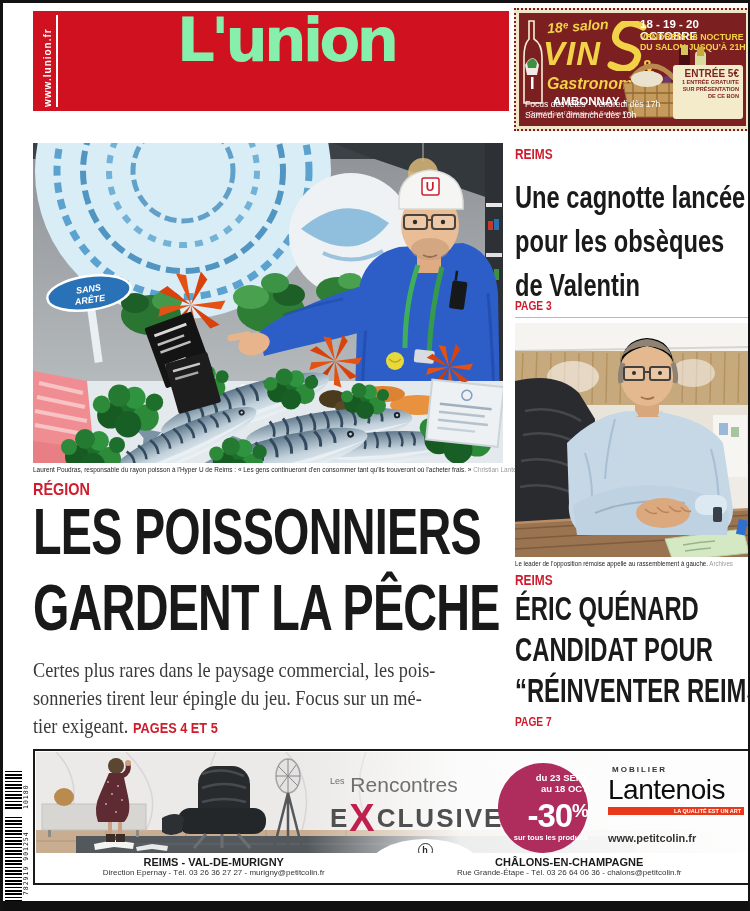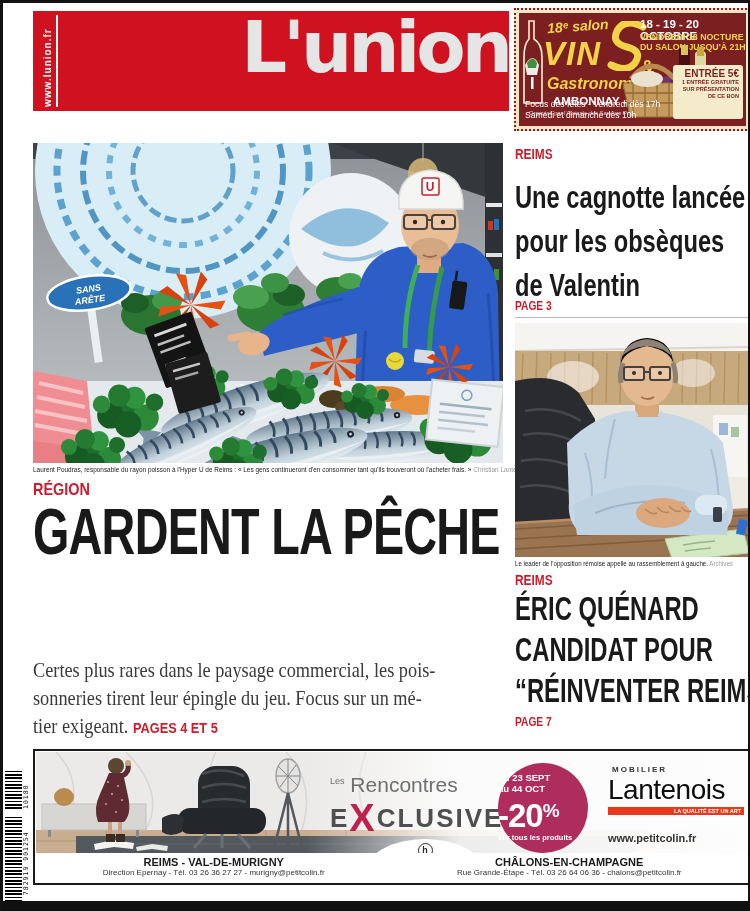--- a/index.html
+++ b/index.html
@@ -7,22 +7,22 @@
         font-family:"Liberation Sans",sans-serif;overflow:hidden;box-sizing:border-box;
         border-top:3px solid #121212;border-left:3px solid #121212;border-right:2px solid #121212;}
   .abs{position:absolute;}
   .cond{display:inline-block;transform-origin:left top;white-space:nowrap;}
 
   
   .masthead{left:30px;top:8px;width:476px;height:100px;background:#d0111f;}
   .mast-url{position:absolute;left:9px;top:4px;height:92px;color:#fff;font-size:10px;font-weight:bold;
             writing-mode:vertical-rl;transform:rotate(180deg);letter-spacing:1px;
             border-left:2px solid #fff;padding-left:3px;}
-  .mast-title{position:absolute;left:30px;top:-6px;width:446px;text-align:right;color:#e5e5e5;
-              font-family:"DejaVu Sans",sans-serif;font-weight:800;font-size:72px;letter-spacing:-4px;}
+  .mast-title{position:absolute;left:30px;top:-6px;width:446px;text-align:center;color:#86efac;
+              font-family:"DejaVu Sans",sans-serif;font-weight:800;font-size:60px;letter-spacing:-4px;}
   .dateline{left:30px;top:108px;width:476px;height:20px;background:#141414;color:#fff;
             font-size:11px;font-weight:bold;display:flex;justify-content:space-between;
             align-items:center;padding:0 12px;box-sizing:border-box;}
 
   
   .wine-ad{left:511px;top:5px;width:237px;height:123px;background:#f1e5c9;border:2px dotted #7c1f20;
            box-sizing:border-box;padding:3px;}
   .wine-in{position:relative;width:100%;height:100%;background:#7c1f20;overflow:hidden;}
   .gold{color:#f2d348;}
   .w-salon{left:28px;top:5px;font-size:14px;font-weight:bold;font-style:italic;transform:rotate(-4deg);}
@@ -61,21 +61,21 @@
 
   
   .furn-ad{left:30px;top:746px;width:717px;height:136px;border:2px solid #1a1a1a;background:#fff;box-sizing:border-box;}
   .ad-photo{left:1px;top:1px;width:711px;height:101px;}
   .camp{left:295px;top:22px;width:160px;text-align:left;}
   .camp-l1{font-size:21px;color:#6f6f6f;}
   .camp-les{font-size:9px;vertical-align:8px;}
   .camp-l2{font-size:26px;font-weight:bold;color:#4f4f4f;letter-spacing:2px;}
   .camp-x{color:#c0204c;font-size:38px;font-weight:800;vertical-align:-4px;}
   .promo{left:463px;top:12px;width:90px;height:90px;border-radius:50%;background:#ae2d5d;color:#fff;
-         text-align:left;padding-top:9px;box-sizing:border-box;}
+         text-align:right;padding-top:9px;box-sizing:border-box;}
   .promo .d{font-size:9.5px;font-weight:800;line-height:11px;}
   .promo .v{font-size:33px;font-weight:800;line-height:34px;letter-spacing:-1px;}
   .promo .v .pct{font-size:19px;vertical-align:10px;}
   .promo .n{font-size:7.5px;font-weight:bold;}
   .brand{left:573px;top:14px;width:136px;}
   .brand .over{font-size:8px;letter-spacing:2px;color:#333;font-weight:bold;padding-left:4px;}
   .brand .name{font-size:28px;color:#0c0c0c;letter-spacing:-0.5px;}
   .brand .bar{margin-top:1px;background:#e8391a;color:#fff;font-size:5.5px;font-weight:bold;
               text-align:right;padding:1px 3px;}
   .brand .site{text-align:left;font-size:11px;font-weight:bold;color:#333;margin-top:17px;}
@@ -340,20 +340,21 @@
     <span class="cond" style="transform:scaleX(0.92)">
       <span>Laurent Poudras, responsable du rayon poisson à l'Hyper U de Reims : « Les gens continueront d'en consommer tant qu'ils trouveront où l'acheter frais. »</span>
       <span class="credit">Christian Lantenois</span>
     </span>
   </div>
 
   <div class="abs kicker kick-main">
     <span class="cond" style="transform:scaleX(0.85)">RÉGION</span>
   </div>
   <div class="abs hl-main">
+    <div><span class="cond" style="transform:scaleX(0.73)">LES POISSONNIERS</span></div>
     <div><span class="cond" style="transform:scaleX(0.73)">GARDENT LA PÊCHE</span></div>
   </div>
   <div class="abs deck">
     <div><span class="cond" style="transform:scaleX(0.85)">Certes plus rares dans le paysage commercial, les pois-</span></div>
     <div><span class="cond" style="transform:scaleX(0.85)">sonneries tirent leur épingle du jeu. Focus sur un mé-</span></div>
     <div><span class="cond" style="transform:scaleX(0.85)">
       <span>tier exigeant.</span>
       <span class="pages-red">PAGES 4 ET 5</span>
     </span></div>
   </div>
@@ -513,22 +514,22 @@
       <rect x="270" width="441" height="101" fill="url(#fadeW)"></rect>
     </svg>
 
     <div class="abs camp">
       <div class="camp-l1"><span class="camp-les">Les</span> <span>Rencontres</span></div>
       <div class="camp-l2"><span>E</span><span class="camp-x">X</span><span>CLUSIVES</span></div>
     </div>
 
     <div class="abs promo">
       <div class="d">du 23 SEPT</div>
-      <div class="d">au 44 OCT</div>
-      <div class="v"><span>-20</span><span class="pct">%</span></div>
+      <div class="d">au 18 OCT</div>
+      <div class="v"><span>-30</span><span class="pct">%</span></div>
       <div class="n">sur tous les produits</div>
     </div>
 
     <div class="abs brand">
       <div class="over">MOBILIER</div>
       <div class="name">Lantenois</div>
       <div class="bar">LA QUALITÉ EST UN ART</div>
       <div class="site">www.petitcolin.fr</div>
     </div>
 

